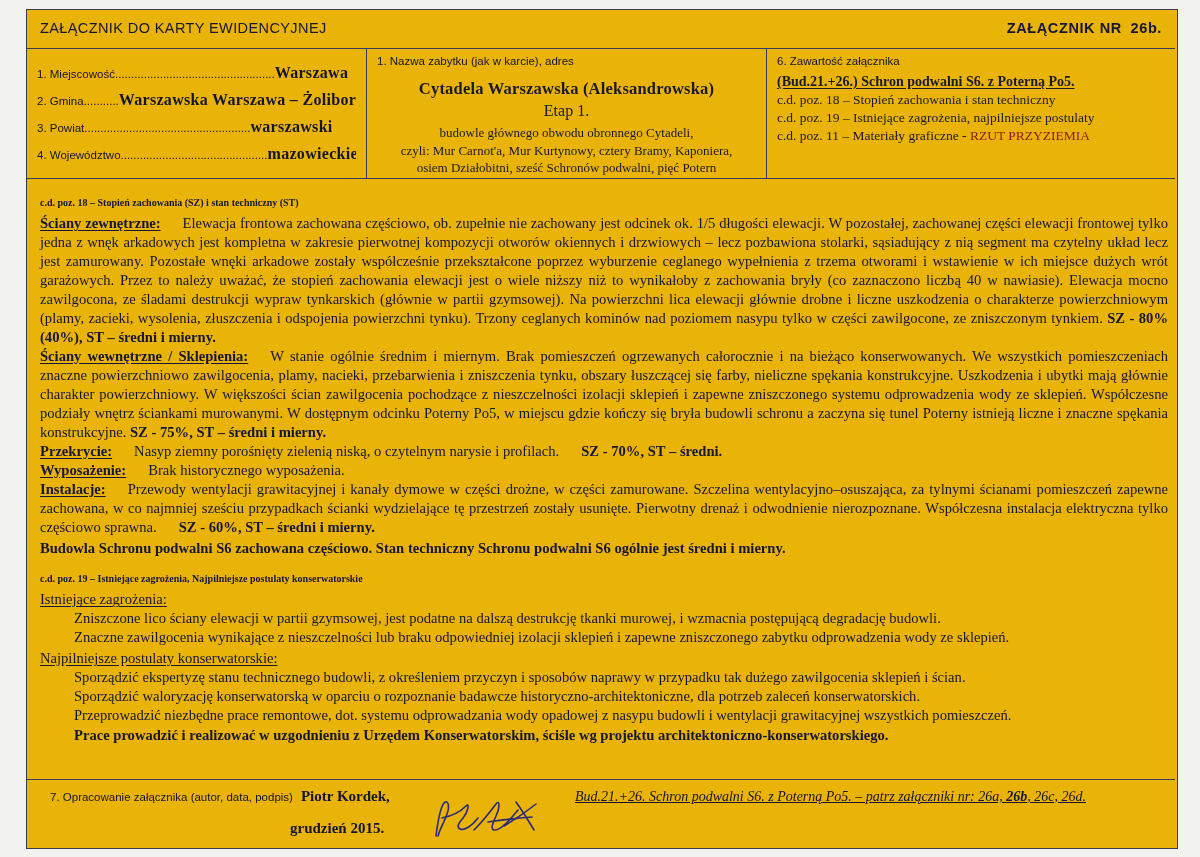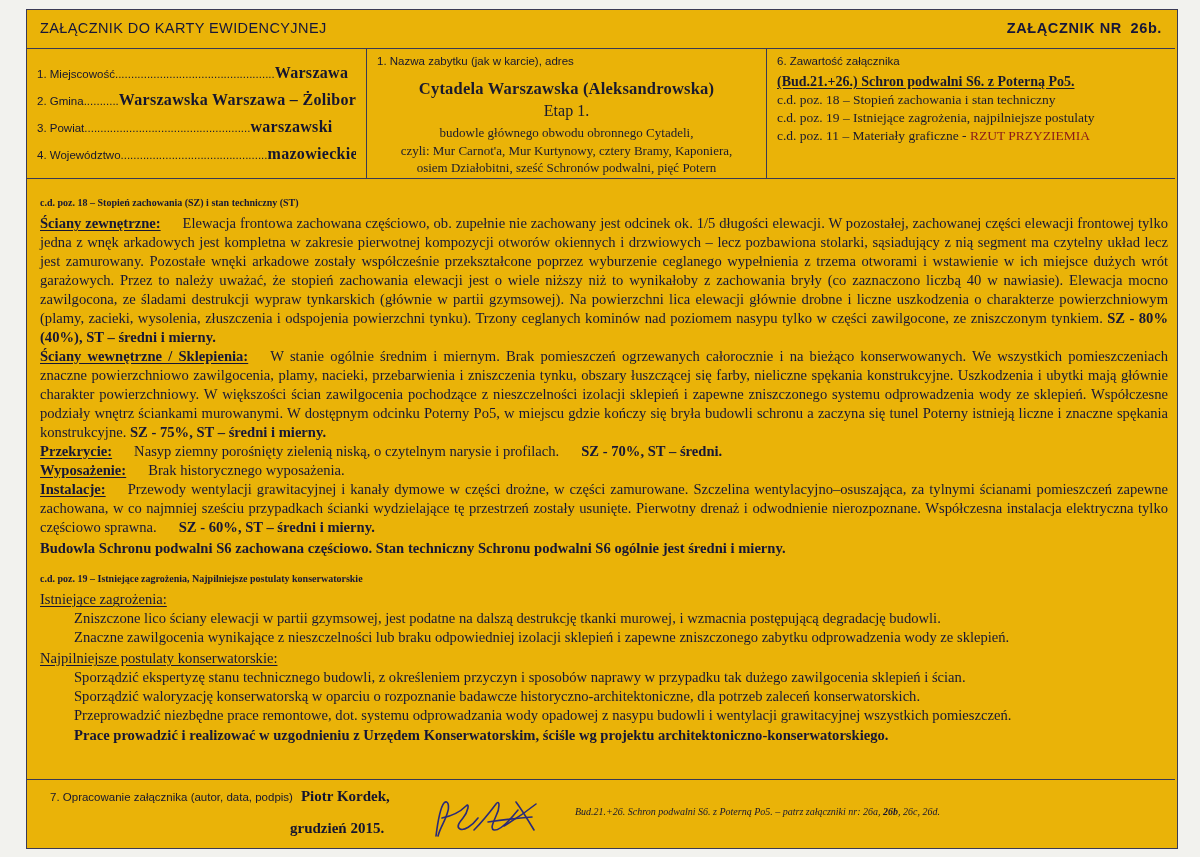--- a/index.html
+++ b/index.html
@@ -219,25 +219,26 @@
   }
   .foot-date {
     position: absolute;
     left: 250px; top: 32px;
     font-family: "Liberation Serif", serif;
     font-size: 15px;
     font-weight: bold;
   }
   .foot-right {
     position: absolute;
-    left: 535px; top: 18px;
-    font-family: "Liberation Serif", serif;
-    font-size: 10px;
+    left: 535px; top: 1px;
+    font-family: "Liberation Serif", serif;
+    font-size: 14px;
     font-style: italic;
     white-space: nowrap;
+    text-decoration: underline;
   }
   .foot-right .b26 { font-style: italic; font-weight: bold; }
   .signature {
     position: absolute;
     left: 390px; top: 8px;
     width: 120px; height: 46px;
     pointer-events: none;
   }
   
   .edge-l { position:absolute; left:0; top:0; width:26px; height:857px; background:#f2f2ee; }

